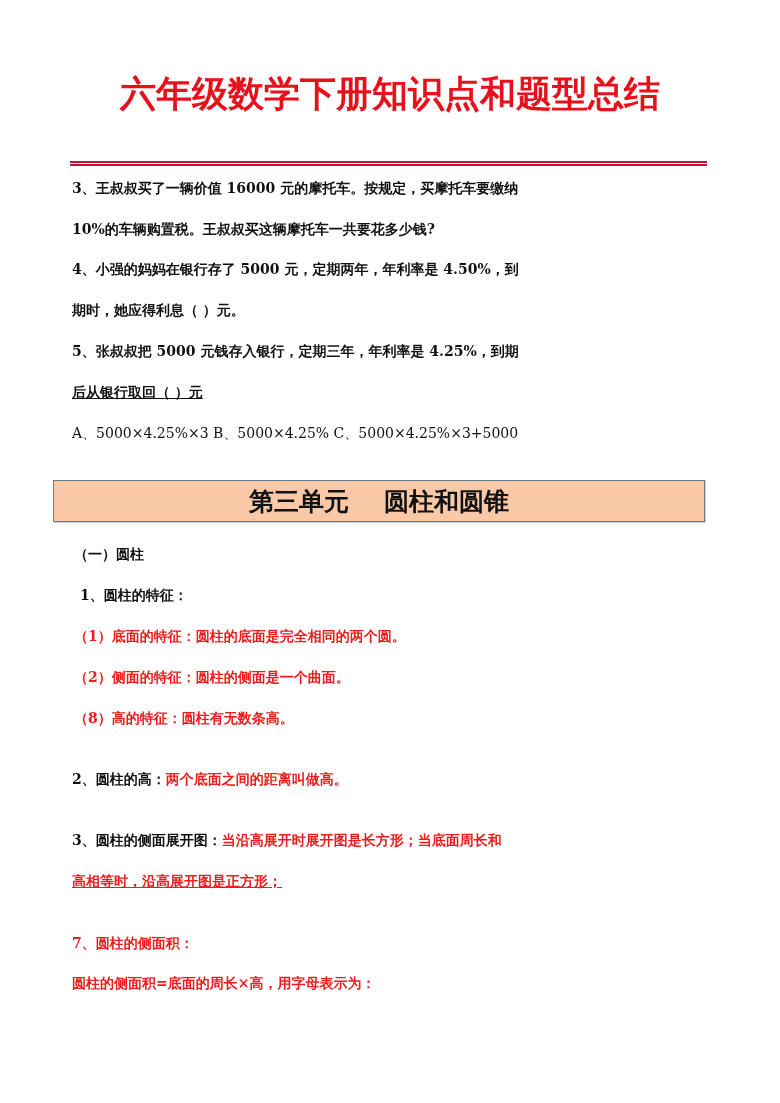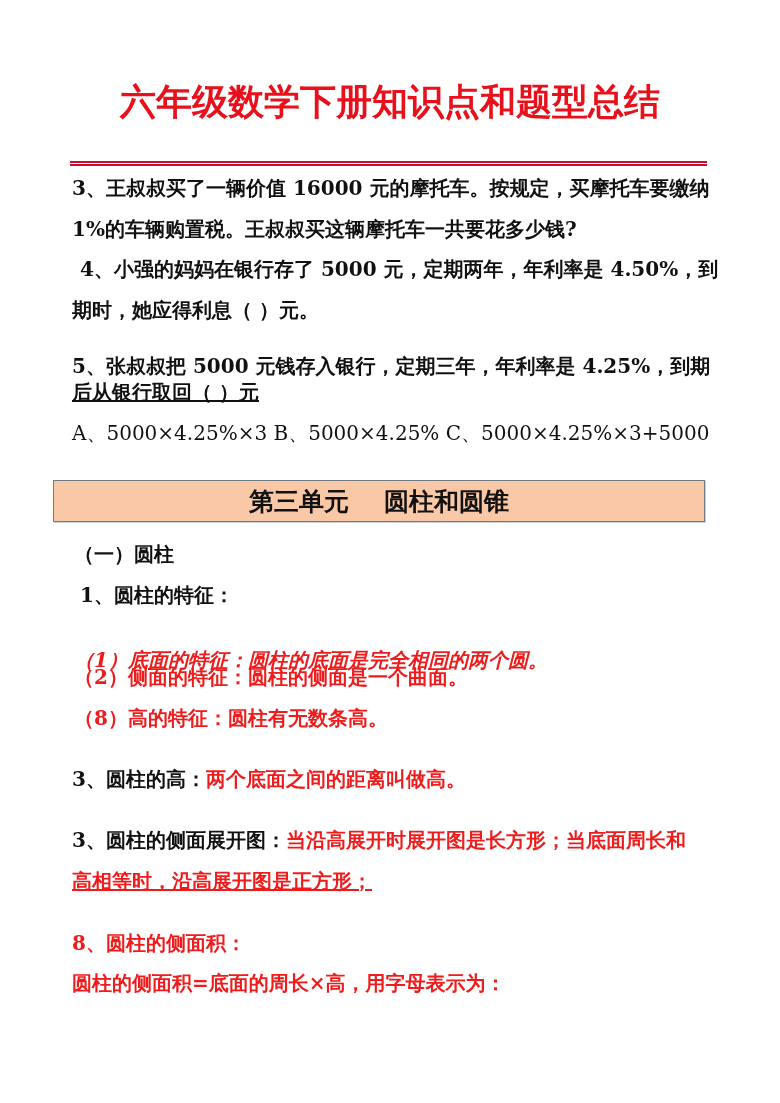--- a/index.html
+++ b/index.html
@@ -2,34 +2,34 @@
 <html><head>
   <meta charset="utf-8">
   <style>
     html, body { margin: 0; padding: 0; background: #ffffff; }
     body {
       width: 780px; height: 1103px; position: relative; overflow: hidden;
       font-family: "DejaVu Serif", "Liberation Serif", serif;
       color: #111111;
     }
     .title {
-      position: absolute; left: 0; width: 780px; top: 78px;
+      position: absolute; left: 0; width: 780px; top: 70px;
       text-align: center;
       font-family: "DejaVu Sans", "Liberation Sans", sans-serif;
       font-weight: bold; font-size: 36px; letter-spacing: 0px;
       color: #e8101a;
     }
     .rule {
       position: absolute; left: 70px; width: 637px; top: 161px; height: 5px;
       border-top: 2px solid #c8102e; border-bottom: 2px solid #c8102e;
       box-sizing: border-box;
     }
     .line {
       position: absolute; left: 72px; white-space: nowrap;
-      font-size: 20px; font-weight: bold; line-height: 24px;
+      font-size: 14px; font-weight: bold; line-height: 24px;
       font-family: "DejaVu Serif", "Liberation Serif", serif;
       text-align: right;
     }
     .line.plain { font-weight: normal; }
     .red { color: #ee1c1c; }
     .black { color: #111111; }
     .unit-box {
       position: absolute; left: 53px; top: 480px; width: 652px; height: 42px;
       background: #f9c8a6; border: 1.5px solid #6f7a85; box-sizing: border-box;
       box-shadow: 1px 1px 0 #c9d3dc;
@@ -40,40 +40,40 @@
       font-weight: bold; font-size: 25px; color: #111111; white-space: pre;
     }
   </style>
 </head>
 <body>
 
 <div class="title">六年级数学下册知识点和题型总结</div>
 <div class="rule"></div>
 
 <div class="line black" style="top:176px;">3、王叔叔买了一辆价值 16000 元的摩托车。按规定，买摩托车要缴纳</div>
-<div class="line black" style="top:217px;">1%的车辆购置税。王叔叔买这辆摩托车一共要花多少钱?</div>
-<div class="line black" style="top:257px;margin-left:8px;">4、小强的妈妈在银行存了 5000 元，定期两年，年利率是 4.50%，到</div>
+<div class="line black" style="top:217px;">10%的车辆购置税。王叔叔买这辆摩托车一共要花多少钱?</div>
+<div class="line black" style="top:257px;">4、小强的妈妈在银行存了 5000 元，定期两年，年利率是 4.50%，到</div>
 <div class="line black" style="top:298px;">期时，她应得利息（   ）元。</div>
-<div class="line black" style="top:354px;">5、张叔叔把 5000 元钱存入银行，定期三年，年利率是 4.25%，到期</div>
+<div class="line black" style="top:339px;">5、张叔叔把 5000 元钱存入银行，定期三年，年利率是 4.25%，到期</div>
 <div class="line black" style="top:380px;text-decoration:underline;">后从银行取回（      ）元</div>
 <div class="line black plain" style="top:421px;">A、5000×4.25%×3   B、5000×4.25%    C、5000×4.25%×3+5000</div>
 
 <div class="unit-box">
   <span class="unit-title">第三单元    圆柱和圆锥</span>
 </div>
 
 <div class="line black" style="top:542px; left:74px;">（一）圆柱</div>
 <div class="line black" style="top:583px;margin-left:8px;">1、圆柱的特征：</div>
-<div class="line red" style="top:648px; left:74px;font-style:italic;">（1）底面的特征：圆柱的底面是完全相同的两个圆。</div>
+<div class="line red" style="top:624px; left:74px;">（1）底面的特征：圆柱的底面是完全相同的两个圆。</div>
 <div class="line red" style="top:665px; left:74px;">（2）侧面的特征：圆柱的侧面是一个曲面。</div>
 <div class="line red" style="top:706px; left:74px;">（8）高的特征：圆柱有无数条高。</div>
 
 <div class="line" style="top:767px;">
-  <span class="black">3、圆柱的高：</span><span class="red">两个底面之间的距离叫做高。</span>
+  <span class="black">2、圆柱的高：</span><span class="red">两个底面之间的距离叫做高。</span>
 </div>
 
 <div class="line" style="top:828px;">
   <span class="black">3、圆柱的侧面展开图：</span><span class="red">当沿高展开时展开图是长方形；当底面周长和</span>
 </div>
 <div class="line red" style="top:869px;text-decoration:underline;">高相等时，沿高展开图是正方形；</div>
 
-<div class="line red" style="top:931px;">8、圆柱的侧面积：</div>
+<div class="line red" style="top:931px;">7、圆柱的侧面积：</div>
 <div class="line red" style="top:971px;">圆柱的侧面积=底面的周长×高，用字母表示为：</div>
 
 </body></html>

